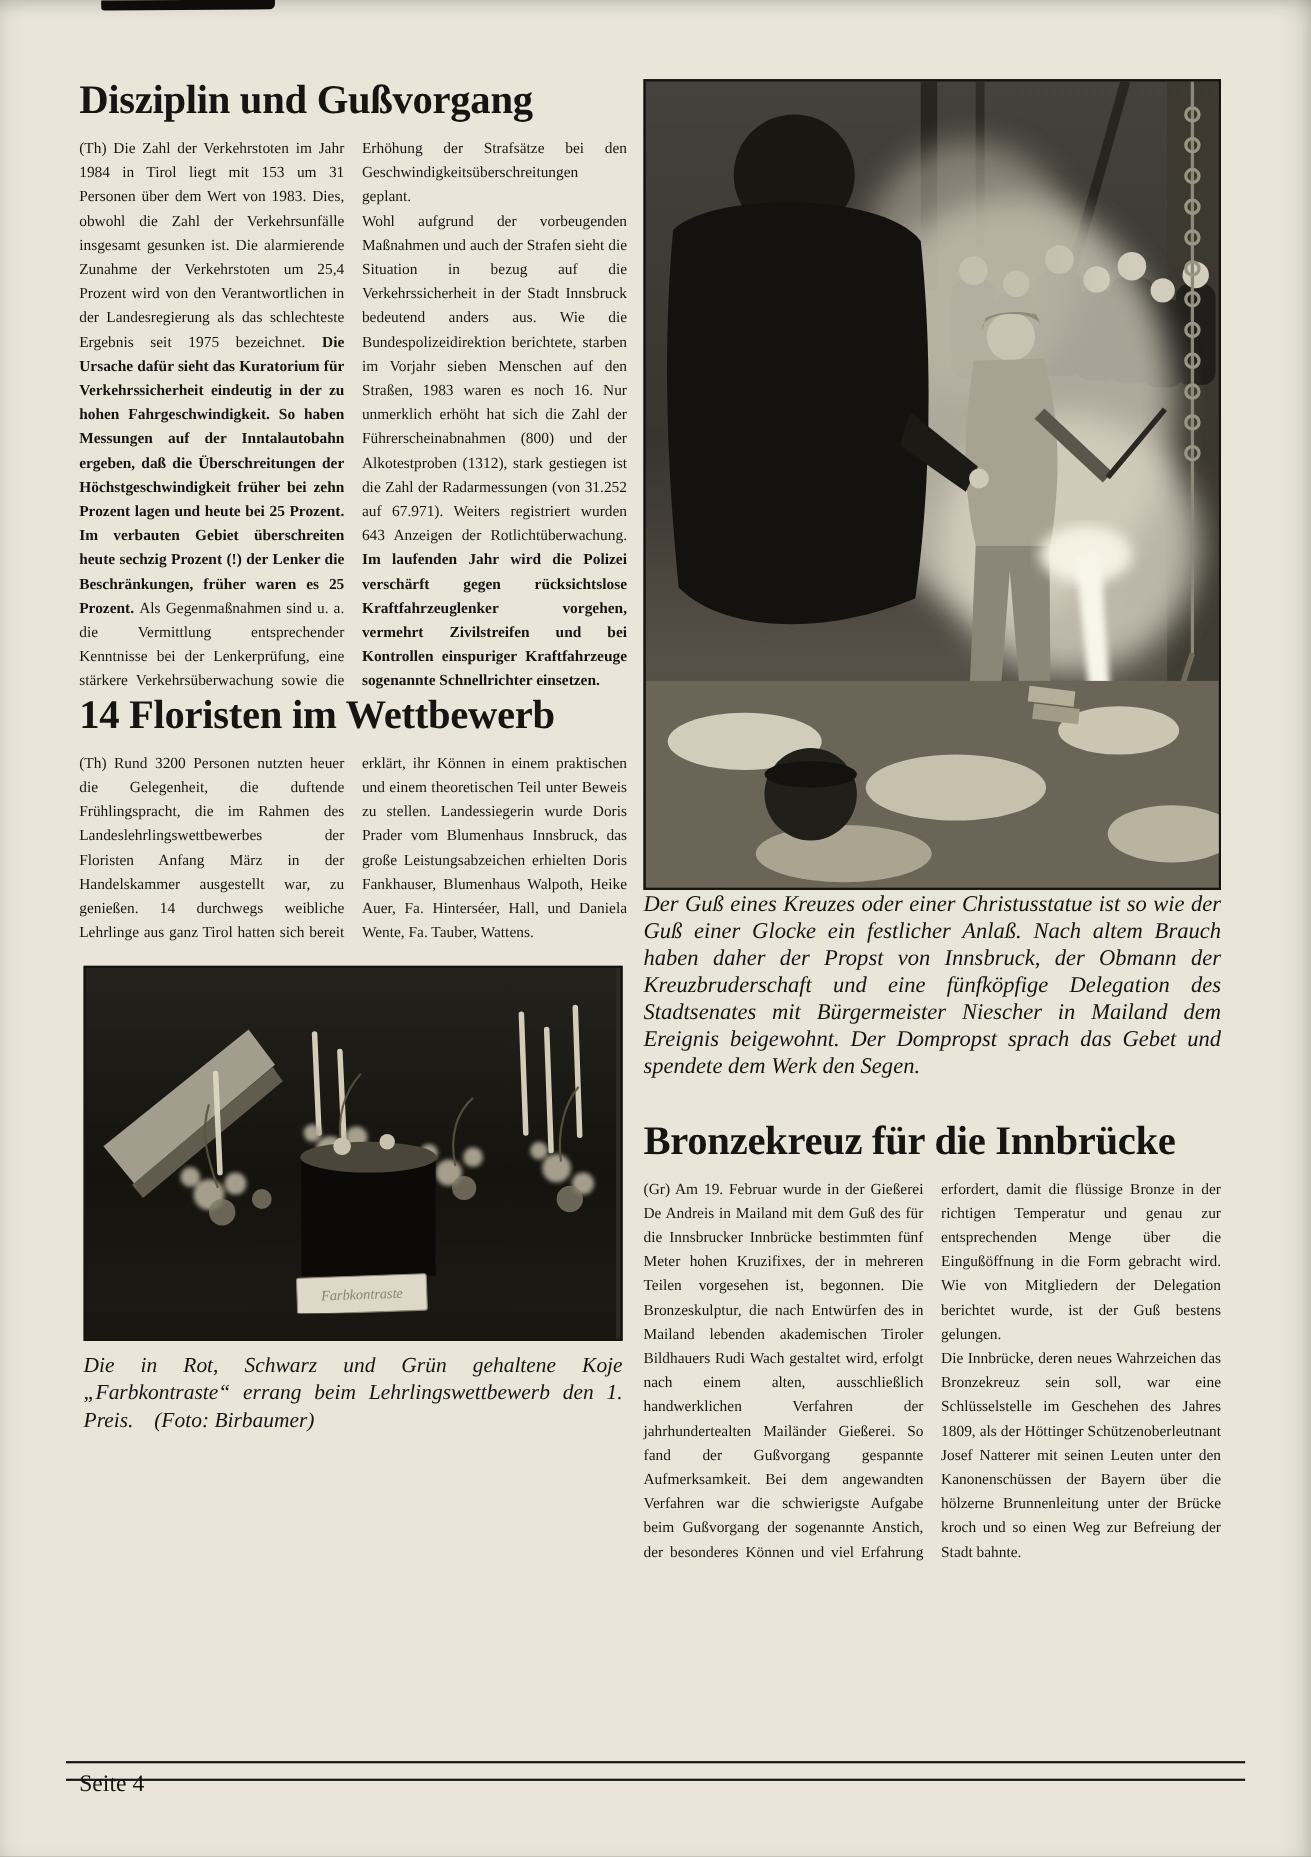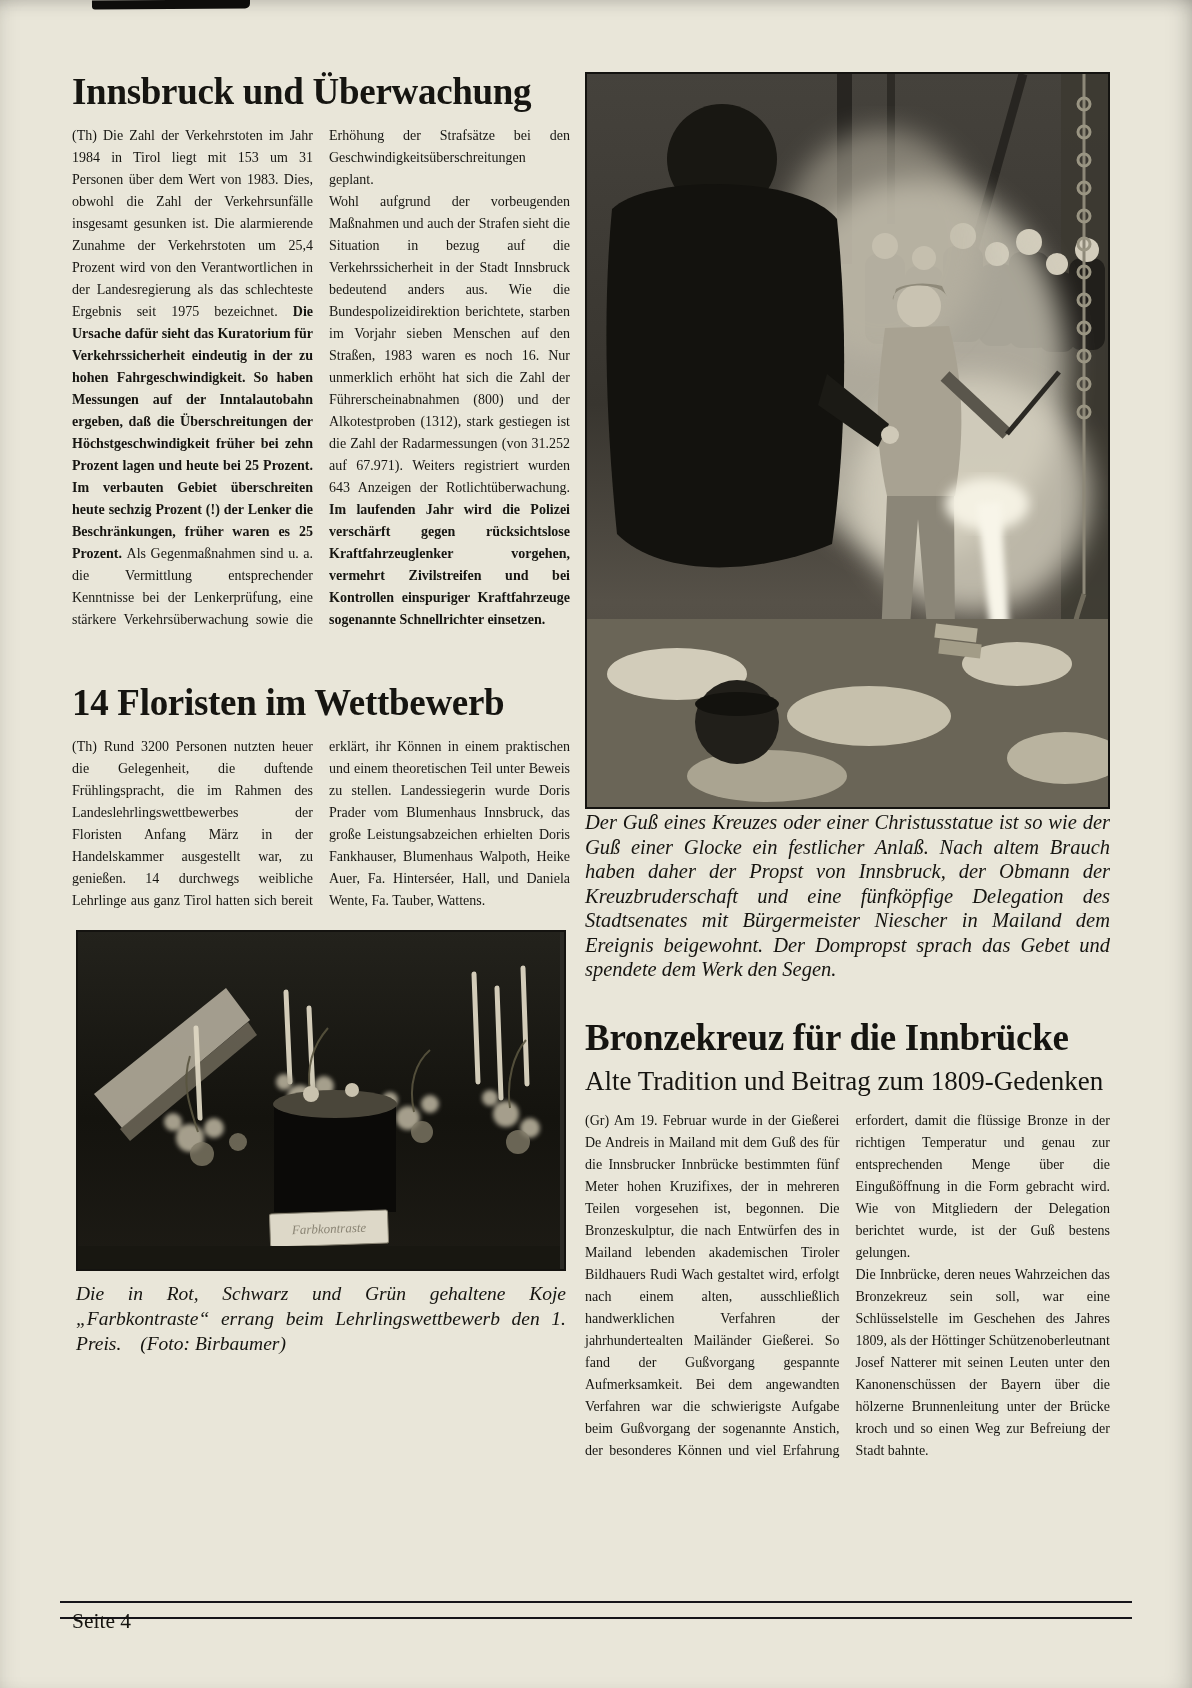--- a/index.html
+++ b/index.html
@@ -20,21 +20,21 @@
   .col-right { position:absolute; left:585px; top:72px; width:525px; }
 
   .headline { font-size:37px; font-weight:700; letter-spacing:-.3px; line-height:40px; }
   .subhead  { font-size:27px; font-weight:400; line-height:32px; margin-top:7px; }
 
   .cols { margin-top:13px; column-count:2; column-gap:16px;
           font-size:14px; line-height:22px; text-align:justify; hyphens:auto;font-family:Liberation Serif, serif; }
   .cols p { margin:0; }
   .cols b { font-weight:700; }
 
-  .article-2 { margin-top:52px; }
+  .article-2 { }
   .article-3 { margin-top:36px; }
 
   .photo-frame { border:2px solid #141310; background:#2b2a25; line-height:0; }
   .photo-frame svg { display:block; }
   .frame-florist { margin-top:18px; width:490px; margin-left:4px; }
 
   .caption { font-style:italic; text-align:justify; }
   .caption-foundry { margin-top:1px; font-size:20.5px; line-height:24.5px; }
   .caption-florist { margin-top:10px; margin-left:4px; width:490px;
                      font-size:19.5px; line-height:25px; }
@@ -48,21 +48,21 @@
 </style>
 </head>
 <body>
 
 <div class="page">
   <div class="scan-mark"></div>
 
   <div class="col-left">
 
     <section>
-      <h1 class="headline">Innsbruck und Überwachung</h1>
+      <h1 class="headline">Disziplin und Gußvorgang</h1>
       <div class="cols">
         <p><span>(Th) Die Zahl der Verkehrstoten im Jahr 1984 in Tirol liegt mit 153 um 31 Personen über dem Wert von 1983. Dies, obwohl die Zahl der Verkehrsunfälle insgesamt gesunken ist. Die alarmierende Zunahme der Verkehrstoten um 25,4 Prozent wird von den Verantwortlichen in der Landesregierung als das schlechteste Ergebnis seit 1975 bezeichnet. </span><b>Die Ursache dafür sieht das Kuratorium für Verkehrssicherheit eindeutig in der zu hohen Fahrgeschwindigkeit. So haben Messungen auf der Inntalautobahn ergeben, daß die Überschreitungen der Höchstgeschwindigkeit früher bei zehn Prozent lagen und heute bei 25 Prozent. Im verbauten Gebiet überschreiten heute sechzig Prozent (!) der Lenker die Beschränkungen, früher waren es 25 Prozent. </b><span>Als Gegenmaßnahmen sind u. a. die Vermittlung entsprechender Kenntnisse bei der Lenkerprüfung, eine stärkere Verkehrsüberwachung sowie die Erhöhung der Strafsätze bei den Geschwindigkeitsüberschreitungen geplant.</span></p>
         <p><span>Wohl aufgrund der vorbeugenden Maßnahmen und auch der Strafen sieht die Situation in bezug auf die Verkehrssicherheit in der Stadt Innsbruck bedeutend anders aus. Wie die Bundespolizeidirektion berichtete, starben im Vorjahr sieben Menschen auf den Straßen, 1983 waren es noch 16. Nur unmerklich erhöht hat sich die Zahl der Führerscheinabnahmen (800) und der Alkotestproben (1312), stark gestiegen ist die Zahl der Radarmessungen (von 31.252 auf 67.971). Weiters registriert wurden 643 Anzeigen der Rotlichtüberwachung. </span><b>Im laufenden Jahr wird die Polizei verschärft gegen rücksichtslose Kraftfahrzeuglenker vorgehen, vermehrt Zivilstreifen und bei Kontrollen einspuriger Kraftfahrzeuge sogenannte Schnellrichter einsetzen.</b></p>
       </div>
     </section>
 
     <section class="article-2">
       <h1 class="headline">14 Floristen im Wettbewerb</h1>
       <div class="cols">
         <p>(Th) Rund 3200 Personen nutzten heuer die Gelegenheit, die duftende Frühlingspracht, die im Rahmen des Landeslehrlingswettbewerbes der Floristen Anfang März in der Handelskammer ausgestellt war, zu genießen. 14 durchwegs weibliche Lehrlinge aus ganz Tirol hatten sich bereit erklärt, ihr Können in einem praktischen und einem theoretischen Teil unter Beweis zu stellen. Landessiegerin wurde Doris Prader vom Blumenhaus Innsbruck, das große Leistungsabzeichen erhielten Doris Fankhauser, Blumenhaus Walpoth, Heike Auer, Fa. Hinterséer, Hall, und Daniela Wente, Fa. Tauber, Wattens.</p>
@@ -246,21 +246,20 @@
           <rect x="348" y="552" width="42" height="14" fill="#b5af9a" transform="rotate(7 369 559)"></rect>
           <rect x="352" y="568" width="42" height="14" fill="#a29c87" transform="rotate(7 373 575)"></rect>
         </g>
       </svg>
     </figure>
 
     <p class="caption caption-foundry">Der Guß eines Kreuzes oder einer Christusstatue ist so wie der Guß einer Glocke ein festlicher Anlaß. Nach altem Brauch haben daher der Propst von Innsbruck, der Obmann der Kreuzbruderschaft und eine fünfköpfige Delegation des Stadtsenates mit Bürgermeister Niescher in Mailand dem Ereignis beigewohnt. Der Dompropst sprach das Gebet und spendete dem Werk den Segen.</p>
 
     <section class="article-3">
       <h1 class="headline">Bronzekreuz für die Innbrücke</h1>
-      <h2 class="subhead">Alte Tradition und Beitrag zum 1809-Gedenken</h2>
       <div class="cols">
         <p>(Gr) Am 19. Februar wurde in der Gießerei De Andreis in Mailand mit dem Guß des für die Innsbrucker Innbrücke bestimmten fünf Meter hohen Kruzifixes, der in mehreren Teilen vorgesehen ist, begonnen. Die Bronzeskulptur, die nach Entwürfen des in Mailand lebenden akademischen Tiroler Bildhauers Rudi Wach gestaltet wird, erfolgt nach einem alten, ausschließlich handwerklichen Verfahren der jahrhundertealten Mailänder Gießerei. So fand der Gußvorgang gespannte Aufmerksamkeit. Bei dem angewandten Verfahren war die schwierigste Aufgabe beim Gußvorgang der sogenannte Anstich, der besonderes Können und viel Erfahrung erfordert, damit die flüssige Bronze in der richtigen Temperatur und genau zur entsprechenden Menge über die Eingußöffnung in die Form gebracht wird. Wie von Mitgliedern der Delegation berichtet wurde, ist der Guß bestens gelungen.</p>
         <p>Die Innbrücke, deren neues Wahrzeichen das Bronzekreuz sein soll, war eine Schlüsselstelle im Geschehen des Jahres 1809, als der Höttinger Schützenoberleutnant Josef Natterer mit seinen Leuten unter den Kanonenschüssen der Bayern über die hölzerne Brunnenleitung unter der Brücke kroch und so einen Weg zur Befreiung der Stadt bahnte.</p>
       </div>
     </section>
   </div>
 
   <footer class="footer">
     <div class="footer-inner">
       <span class="page-label">Seite 4</span>

